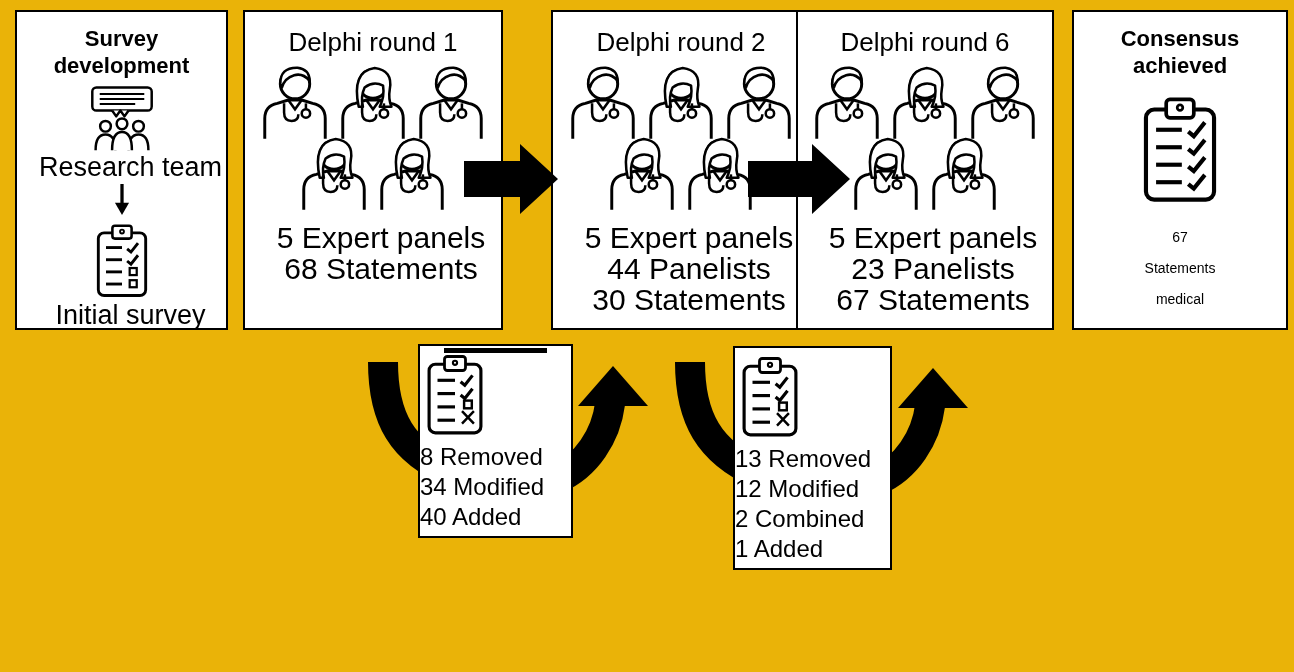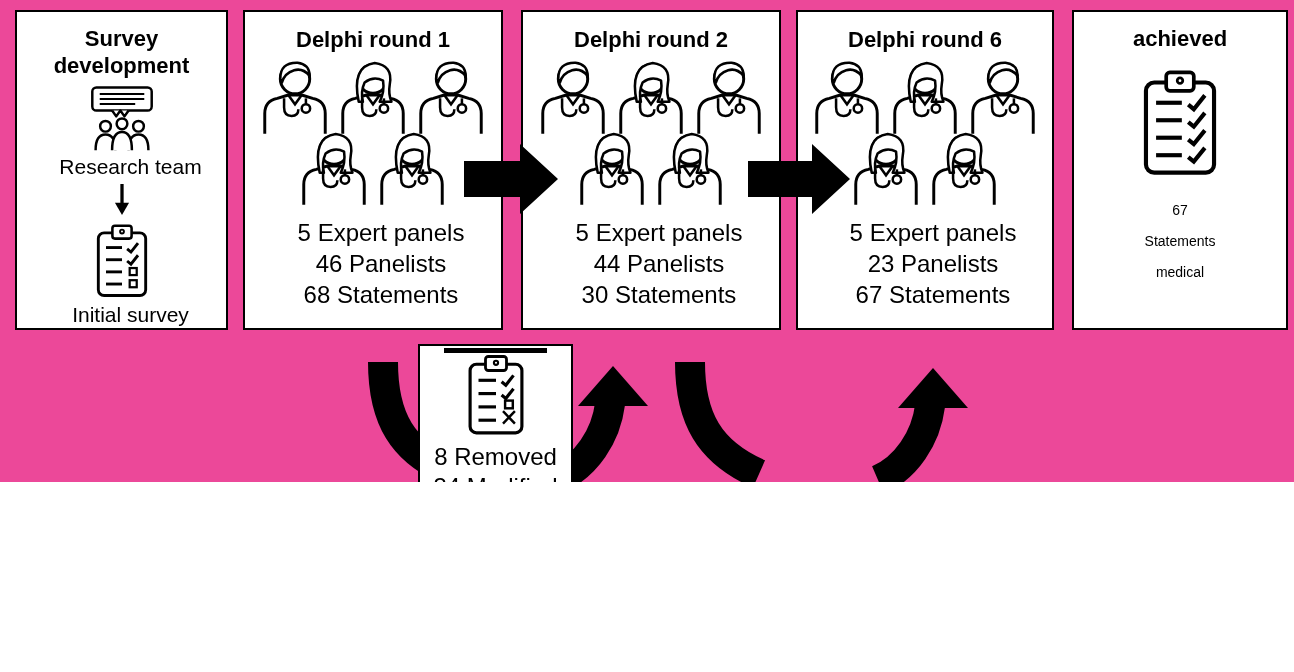--- a/index.html
+++ b/index.html
@@ -1,45 +1,45 @@
 <!DOCTYPE html>
 <html><head>
 <meta charset="utf-8">
 <style>
   html,body{margin:0;padding:0;background:#fff;}
-  .canvas{position:relative;width:1294px;height:482px;background:#ec4899;
+  .canvas{position:relative;width:1294px;height:672px;background:#eab308;
           font-family:"Liberation Sans",sans-serif;color:#000;overflow:hidden;}
 
   .stage-box{position:absolute;top:10px;height:320px;border:2px solid #000;
              background:#fff;box-sizing:border-box;text-align:center;z-index:1;}
   #box-survey   {left:15px;  width:213px;}
   #box-round1   {left:243px; width:260px;}
-  #box-round2   {left:521px; width:260px;}
+  #box-round2   {left:551px; width:260px;}
   #box-round3   {left:796px; width:258px;}
   #box-consensus{left:1072px;width:216px;}
 
   .box-title{margin-top:13px;font-weight:bold;font-size:22px;line-height:27px;}
-  .round-title{margin-top:15px;font-weight:bold;font-size:22px;}
+  .round-title{margin-top:15px;font-weight:normal;font-size:26px;}
 
   .people{margin-top:3px;}
   .people-row{display:flex;justify-content:center;}
   .people-row.row2{margin-top:-7px;}
   .doc{width:84px;height:78px;margin:0 -3px;display:block;}
 
-  .round-stats{font-size:24px;line-height:31px;margin-top:12px;margin-left:16px;}
+  .round-stats{font-size:30px;line-height:31px;margin-top:12px;margin-left:16px;}
 
   .team-svg{width:112px;height:66px;margin-top:6px;}
-  .small-label{font-size:21px;line-height:24px;padding-left:18px;}
+  .small-label{font-size:27px;line-height:24px;padding-left:18px;}
   .down-arrow-svg{width:20px;height:32px;margin-top:5px;}
   .clip-small{width:64px;height:76px;margin-top:3px;display:inline-block;}
   .clip-big{width:92px;height:110px;margin-top:16px;display:inline-block;}
   .consensus-lines{font-size:14px;line-height:31px;margin-top:13px;}
 
   .rev-box{position:absolute;border:2px solid #000;background:#fff;
-           box-sizing:border-box;text-align:center;z-index:3;}
+           box-sizing:border-box;z-index:3;}
   #rev1{left:418px;top:344px;width:155px;height:194px;}
   #rev2{left:733px;top:346px;width:159px;height:224px;}
   .rev-clip{width:70px;height:84px;margin-top:7px;display:inline-block;}
   .rev-lines{font-size:24px;line-height:30px;margin-top:1px;}
   .band-edge{position:absolute;top:2px;left:24px;width:103px;height:5px;background:#000;}
 
   #arrow-overlay{position:absolute;left:0;top:0;z-index:2;pointer-events:none;}
 
   .caption{position:absolute;left:12px;top:584px;width:1280px;
            font-size:26px;line-height:38px;color:#24272e;}
@@ -167,21 +167,20 @@
         <svg class="doc">
             <use href="#sym-doctor-f"></use>
           </svg>
         <svg class="doc">
             <use href="#sym-doctor-f"></use>
           </svg>
       </div>
     </div>
     <div class="round-stats">
       <div>5 Expert panels</div>
-      <div>46 Panelists</div>
       <div>68 Statements</div>
     </div>
   </div>
 
   <div class="stage-box" id="box-round2">
     <div class="round-title">Delphi round 2</div>
     <div class="people">
       <div class="people-row">
         <svg class="doc">
             <use href="#sym-doctor-m"></use>
@@ -234,20 +233,21 @@
     </div>
     <div class="round-stats">
       <div>5 Expert panels</div>
       <div>23 Panelists</div>
       <div>67 Statements</div>
     </div>
   </div>
 
   <div class="stage-box" id="box-consensus">
     <div class="box-title">
+      <div>Consensus</div>
       <div>achieved</div>
     </div>
     <svg class="clip-big">
         <use href="#sym-clip-consensus"></use>
       </svg>
     <div class="consensus-lines">
       <div>67</div>
       <div>Statements</div>
       <div>medical</div>
     </div>
@@ -269,15 +269,26 @@
     <svg class="rev-clip">
         <use href="#sym-clip-revision"></use>
       </svg>
     <div class="rev-lines">
       <div>8 Removed</div>
       <div>34 Modified</div>
       <div>40 Added</div>
     </div>
   </div>
 
+  <div class="rev-box" id="rev2">
+    <svg class="rev-clip">
+        <use href="#sym-clip-revision"></use>
+      </svg>
+    <div class="rev-lines">
+      <div>13 Removed</div>
+      <div>12 Modified</div>
+      <div>2 Combined</div>
+      <div>1 Added</div>
+    </div>
+  </div>
 
 
 </div>
 
 </body></html>

